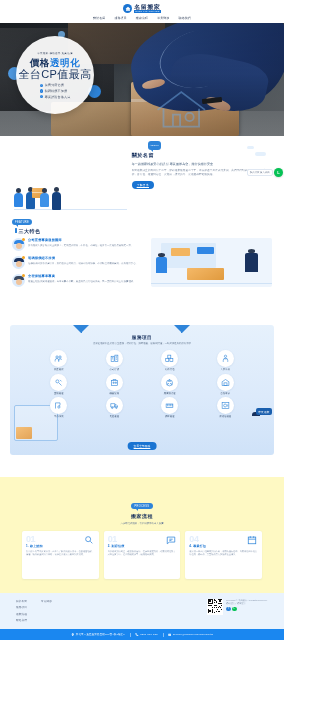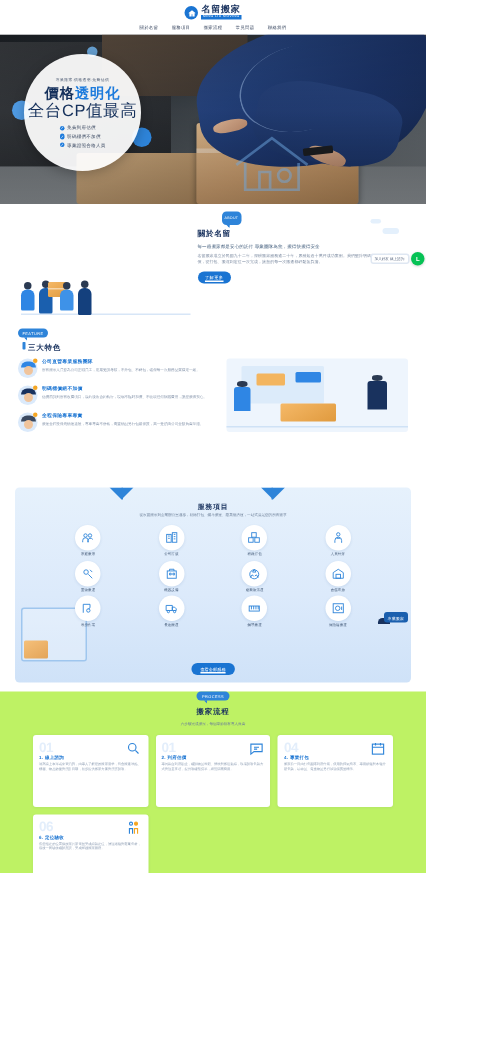--- a/index.html
+++ b/index.html
@@ -4,21 +4,21 @@
 <style>
   * { margin:0; padding:0; box-sizing:border-box; }
   html,body { width:284px; height:703px; overflow:hidden; }
   body {
     font-family:"Liberation Sans", sans-serif;
     background:#ffffff;
     font-size:3px;
     color:#2b3a52;
     -webkit-font-smoothing:antialiased;
   }
-  .page { position:relative; width:284px; height:582px; overflow:hidden; background:#fff; }
+  .page { position:relative; width:284px; height:647px; overflow:hidden; background:#fff; }
 
   
   .header { position:relative; height:23px; background:#fff; z-index:30;
             display:flex; flex-direction:column; align-items:center; justify-content:center; }
   .logo-row { display:flex; align-items:center; gap:2px; margin-top:1px; }
   .logo-mark { width:9px; height:9px; border-radius:50%; background:#1a74d2;
                display:flex; align-items:center; justify-content:center; }
   .logo-mark svg { width:6px; height:6px; }
   .logo-text { display:flex; flex-direction:column; align-items:flex-start; }
   .logo-cn { font-size:6px; font-weight:bold; color:#19325e; letter-spacing:.5px; line-height:6px; }
@@ -178,21 +178,21 @@
   .sw-head { width:7px; height:7px; border-radius:50%; background:#f0c49c; margin:0 auto; }
   .sw-cap  { position:absolute; left:4px; top:-1px; width:8px; height:3.5px; border-radius:3px 3px 0 0; background:#19325e; }
   .sw-body { width:11px; height:13px; background:#f08a2e; border-radius:2px; margin:0 auto; }
   .sw-legs { width:11px; height:9px; background:#1f4f91; border-radius:0 0 1px 1px; margin:0 auto; }
   .svc-tag { position:absolute; right:2px; bottom:40px; background:#1a5fae; color:#fff;
              font-size:2.6px; padding:1.5px 2.5px; border-radius:2px; letter-spacing:.2px; }
   .svc-btn { position:absolute; left:50%; transform:translateX(-50%); bottom:5px;
              background:#1a74d2; color:#fff; font-size:2.8px; padding:1.8px 6px; border-radius:4px; }
 
   
-  .proc { position:relative; background:#bef264; padding:0 0 14px; margin-top:6px; }
+  .proc { position:relative; background:#fef9c3; padding:26px 0 14px; margin-top:22px; }
   .proc-bub { display:block; width:fit-content; margin:0 auto; position:relative; background:#2e84d9;
               color:#fff; font-size:2.6px; padding:1.5px 3.5px; border-radius:3px; letter-spacing:.3px; }
   .proc-bub:after{ content:""; position:absolute; left:5px; bottom:-2px; border:1.4px solid transparent;
                    border-top-color:#2e84d9; border-right-color:#2e84d9; }
   .proc-h { text-align:center; font-size:5px; font-weight:bold; color:#19325e; margin-top:4px; letter-spacing:.5px; }
   .proc-sub { text-align:center; font-size:2.4px; color:#6e8099; margin-top:2.5px; }
   .cards { display:grid; grid-template-columns:repeat(3,1fr); gap:5px; padding:6px 22px 0; }
   .card { background:#fff; border-radius:2px; padding:4px 4px 5px; position:relative; min-height:48px;
           box-shadow:0 .6px 2px rgba(30,70,130,.07); }
   .c-top { display:flex; align-items:flex-start; justify-content:space-between; }
@@ -568,35 +568,20 @@
                 <rect x="3" y="5" width="18" height="16"></rect>
                 <path d="M3 10h18M8 3v4M16 3v4"></path>
               </svg>
             </span>
         </div>
         <div class="c-t">4. 專業打包</div>
         <div class="c-d">搬家前一日由打包團隊到府作業，使用防撞氣泡布、專用紙箱與木箱分類包裝，易碎品、貴重物品另行加強保護並標示。</div>
       </div>
 
 
-      <div class="card">
-        <div class="c-top">
-          <span class="c-num">06</span>
-          <span class="c-ico">
-              <svg viewBox="0 0 24 24" fill="none" stroke="#2e84d9" stroke-width="1.8">
-                <circle cx="8" cy="5" r="2.4"></circle>
-                <path d="M5.5 21v-8h5v8"></path>
-                <circle cx="16" cy="5" r="2.4" fill="#f5a623" stroke="#f5a623"></circle>
-                <path d="M13.5 21v-8h5v8" stroke="#f5a623"></path>
-              </svg>
-            </span>
-        </div>
-        <div class="c-t">6. 定位驗收</div>
-        <div class="c-d">依您指定的位置擺放家具家電並完成組裝定位，清運紙箱與廢棄包材，最後一同驗收確認無誤，完成整趟搬家服務。</div>
-      </div>
 
     </div>
   </div>
 
   <div class="footer">
     <div class="f-cols">
       <div class="f-col">
         <a href="#" class="f-link">關於名留</a>
         <a href="#" class="f-link">服務項目</a>
         <a href="#" class="f-link">搬家流程</a>

